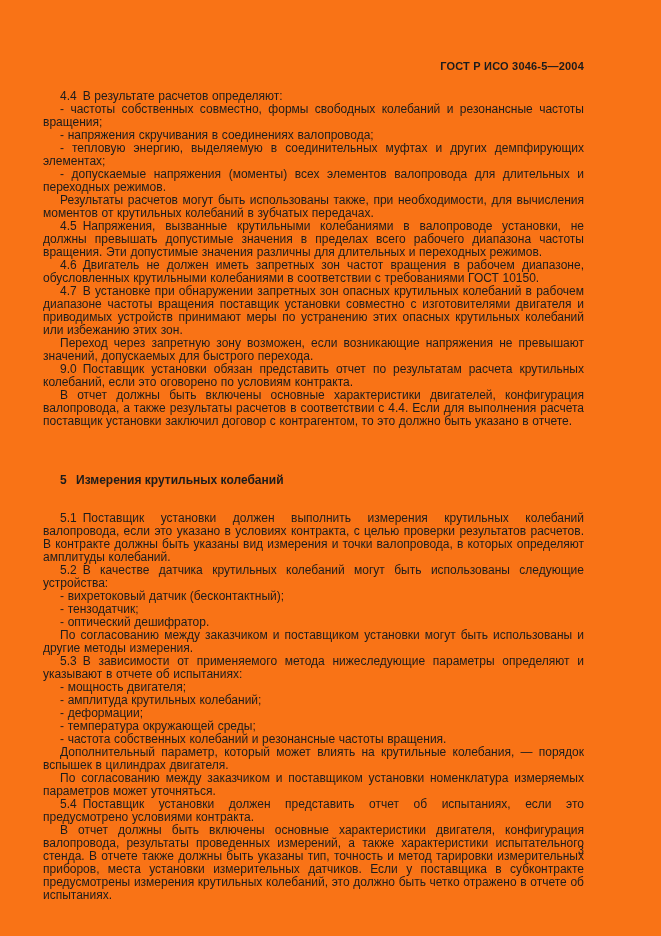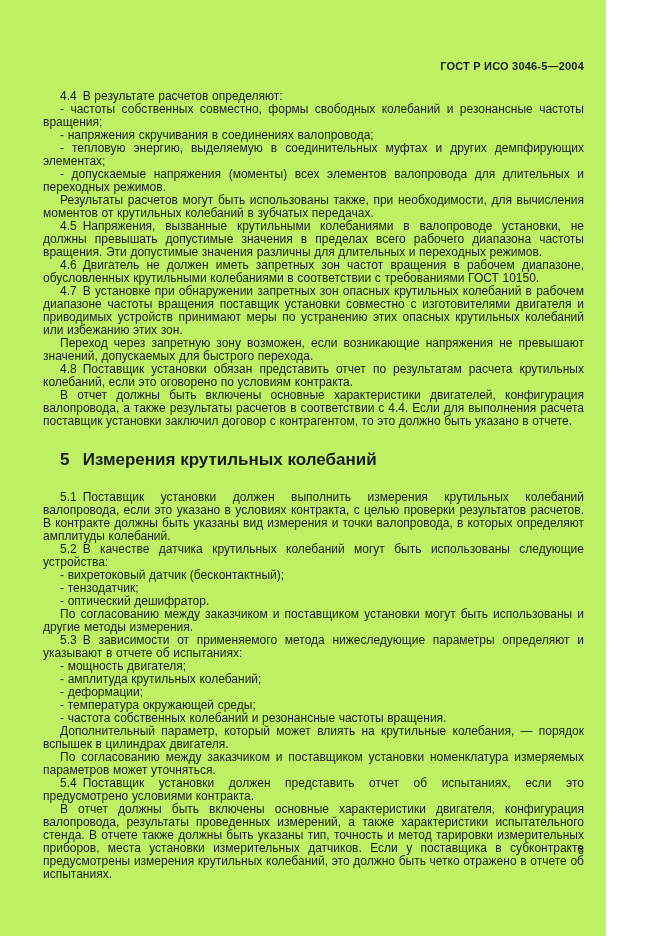--- a/index.html
+++ b/index.html
@@ -2,23 +2,23 @@
 <html lang="ru"><head>
 <meta charset="utf-8">
 <style>
   html, body {
     margin: 0;
     padding: 0;
     background: #ffffff;
   }
   .page {
     position: relative;
-    width: 606px;
+    width: 661px;
     height: 936px;
-    background: #bef264;
+    background: #f97316;
     font-family: "Liberation Sans", sans-serif;
     color: #1c1c1c;
     overflow: hidden;
     box-sizing: border-box;
   }
   .running-header {
     position: absolute;
     top: 60px;
     left: 43px;
     width: 541px;
@@ -35,22 +35,22 @@
   }
   .content p {
     margin: 0;
     font-size: 12px;
     line-height: 13px;
     text-align: justify;
     text-indent: 17px;
     word-spacing: 0.3px;
   }
   .content h2.section-heading {
-    margin: 23px 0 23px 0;
-    font-size: 17px;
+    margin: 44px 0 23px 0;
+    font-size: 12px;
     line-height: 17px;
     font-weight: 700;
     text-indent: 17px;
     white-space: pre-wrap;
   }
   .page-number {
     position: absolute;
     top: 844px;
     left: 43px;
     width: 541px;
@@ -70,21 +70,21 @@
     <p>4.4 В результате расчетов определяют:</p>
     <p>- частоты собственных совместно, формы свободных колебаний и резонансные частоты вращения;</p>
     <p>- напряжения скручивания в соединениях валопровода;</p>
     <p>- тепловую энергию, выделяемую в соединительных муфтах и других демпфирующих элементах;</p>
     <p>- допускаемые напряжения (моменты) всех элементов валопровода для длительных и переходных режимов.</p>
     <p>Результаты расчетов могут быть использованы также, при необходимости, для вычисления моментов от крутильных колебаний в зубчатых передачах.</p>
     <p>4.5 Напряжения, вызванные крутильными колебаниями в валопроводе установки, не должны превышать допустимые значения в пределах всего рабочего диапазона частоты вращения. Эти допустимые значения различны для длительных и переходных режимов.</p>
     <p>4.6 Двигатель не должен иметь запретных зон частот вращения в рабочем диапазоне, обусловленных крутильными колебаниями в соответствии с требованиями ГОСТ 10150.</p>
     <p>4.7 В установке при обнаружении запретных зон опасных крутильных колебаний в рабочем диапазоне частоты вращения поставщик установки совместно с изготовителями двигателя и приводимых устройств принимают меры по устранению этих опасных крутильных колебаний или избежанию этих зон.</p>
     <p>Переход через запретную зону возможен, если возникающие напряжения не превышают значений, допускаемых для быстрого перехода.</p>
-    <p>4.8 Поставщик установки обязан представить отчет по результатам расчета крутильных колебаний, если это оговорено по условиям контракта.</p>
+    <p>9.0 Поставщик установки обязан представить отчет по результатам расчета крутильных колебаний, если это оговорено по условиям контракта.</p>
     <p>В отчет должны быть включены основные характеристики двигателей, конфигурация валопровода, а также результаты расчетов в соответствии с 4.4. Если для выполнения расчета поставщик установки заключил договор с контрагентом, то это должно быть указано в отчете.</p>
     <h2 class="section-heading">5  Измерения крутильных колебаний</h2>
     <p>5.1 Поставщик установки должен выполнить измерения крутильных колебаний валопровода, если это указано в условиях контракта, с целью проверки результатов расчетов. В контракте должны быть указаны вид измерения и точки валопровода, в которых определяют амплитуды колебаний.</p>
     <p>5.2 В качестве датчика крутильных колебаний могут быть использованы следующие устройства:</p>
     <p>- вихретоковый датчик (бесконтактный);</p>
     <p>- тензодатчик;</p>
     <p>- оптический дешифратор.</p>
     <p>По согласованию между заказчиком и поставщиком установки могут быть использованы и другие методы измерения.</p>
     <p>5.3 В зависимости от применяемого метода нижеследующие параметры определяют и указывают в отчете об испытаниях:</p>
     <p>- мощность двигателя;</p>

